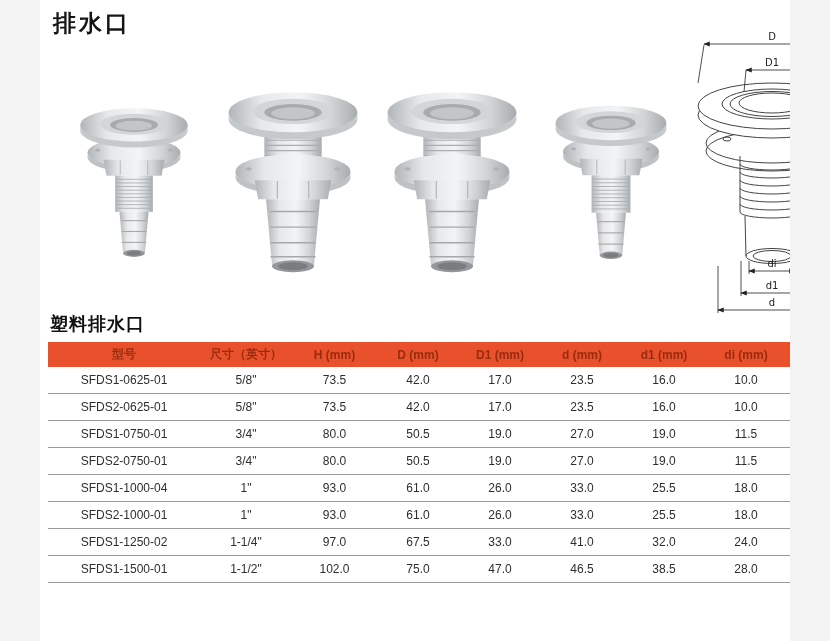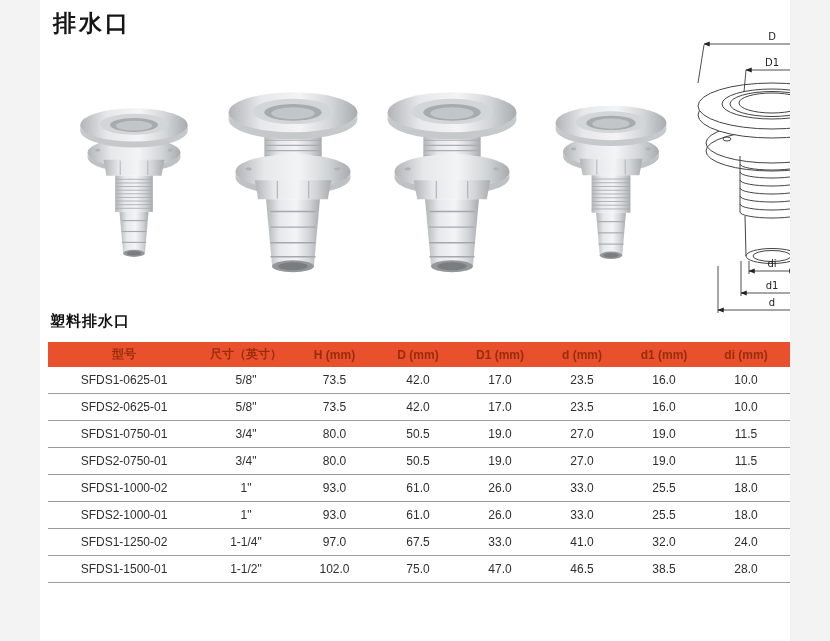--- a/index.html
+++ b/index.html
@@ -19,21 +19,21 @@
     color:#151515;letter-spacing:3px;margin:0;
   }
   .products{
     position:absolute;left:14px;top:72px;width:636px;height:232px;
     display:flex;justify-content:space-between;align-items:center;
   }
   .product{display:flex;justify-content:center;align-items:center;flex:1;}
   .tech-drawing{position:absolute;left:648px;top:14px;width:180px;height:302px;}
   .tech-drawing svg{display:block;}
   .section-title{
-    position:absolute;left:10px;top:312px;font-size:15px;font-weight:bold;
+    position:absolute;left:10px;top:312px;font-size:18px;font-weight:bold;
     color:#111;margin:0;letter-spacing:1px;
   }
   .table-wrap{position:absolute;left:8px;top:342px;width:814px;}
   table.spec{width:100%;border-collapse:collapse;table-layout:fixed;}
   table.spec thead th{
     background:var(--header-bg);color:var(--header-text);
     font-size:12px;font-weight:bold;height:25px;padding:0;text-align:center;
     white-space:nowrap;overflow:hidden;
   }
   table.spec tbody td{
@@ -370,21 +370,21 @@
             <td>3/4"</td>
             <td>80.0</td>
             <td>50.5</td>
             <td>19.0</td>
             <td>27.0</td>
             <td>19.0</td>
             <td>11.5</td>
             <td>黑色</td>
           </tr>
           <tr>
-            <td>SFDS1-1000-02</td>
+            <td>SFDS1-1000-04</td>
             <td>1"</td>
             <td>93.0</td>
             <td>61.0</td>
             <td>26.0</td>
             <td>33.0</td>
             <td>25.5</td>
             <td>18.0</td>
             <td>白色</td>
           </tr>
           <tr>

